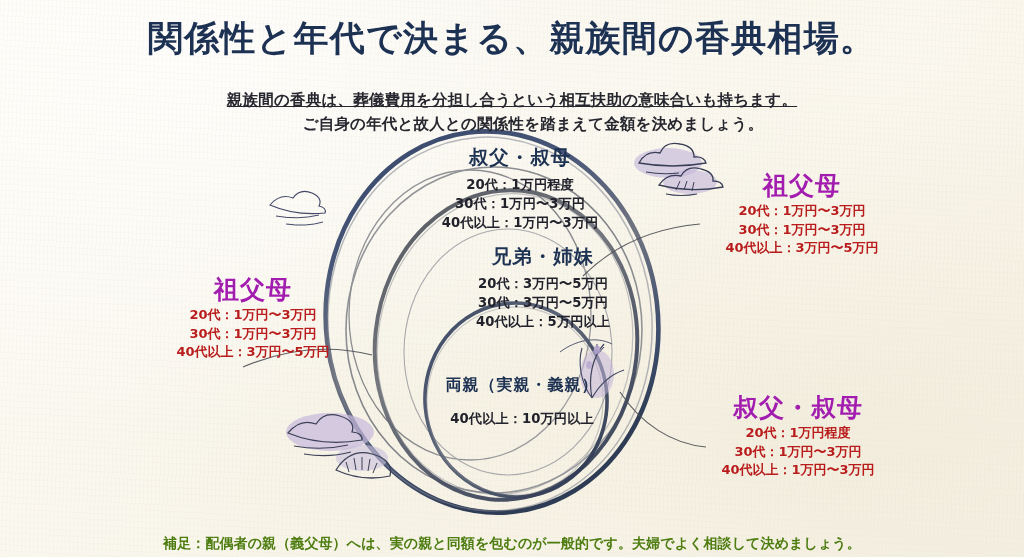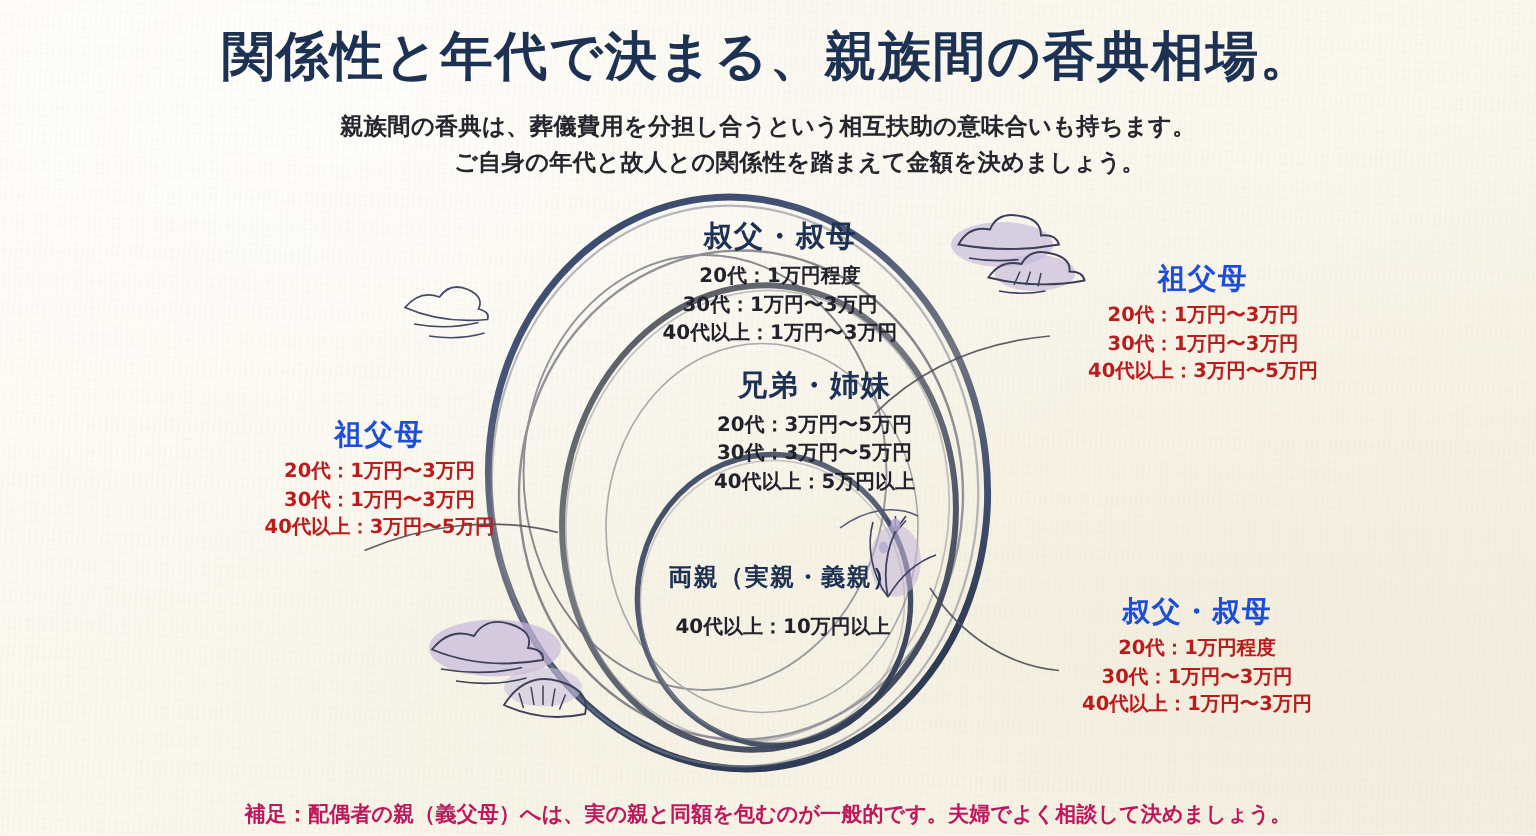--- a/index.html
+++ b/index.html
@@ -54,21 +54,21 @@
     margin: 0;
     text-shadow: 0 1px 0 rgba(255,255,255,.6);
   }
   .lede-line {
     font-size: 15.5px;
     line-height: 22px;
     font-weight: 700;
     color: #26262e;
     letter-spacing: .2px;
   }
-  #lede-1 { margin-top: 13px; }
+  #lede-1 { margin-top: 29px; text-decoration: underline; }
   #lede-2 { margin-top: 2px; margin-left: 42px; }
 
   
   #diagram {
     position: absolute;
     top: 0; left: 0;
     width: 1024px;
     height: 557px;
     z-index: 2;
   }
@@ -111,24 +111,24 @@
   #ring-label-parents .ring-title { font-size: 16px; }
   #ring-label-parents .ring-rows { margin-top: 12px; }
 
   
   .callout {
     position: absolute;
     text-align: center;
     z-index: 5;
   }
   .callout-title {
-    font-size: 19px;
+    font-size: 25px;
     line-height: 24px;
     font-weight: 700;
-    color: #1d4ed8;
+    color: #a21caf;
     letter-spacing: 1px;
     white-space: nowrap;
   }
   .callout-rows { margin-top: 4px; }
   .callout-row {
     font-size: 13px;
     line-height: 18.5px;
     font-weight: 700;
     color: #b91c1c;
     white-space: nowrap;
@@ -141,21 +141,21 @@
   
   #footnote {
     position: absolute;
     left: 0;
     top: 533px;
     width: 1024px;
     text-align: center;
     font-size: 14px;
     line-height: 20px;
     font-weight: 700;
-    color: #be185d;
+    color: #4d7c0f;
     letter-spacing: .1px;
     z-index: 6;
   }
 </style>
 </head>
 <body>
 
 <div id="paper-texture"></div>
 <div id="paper-fibers"></div>
 

